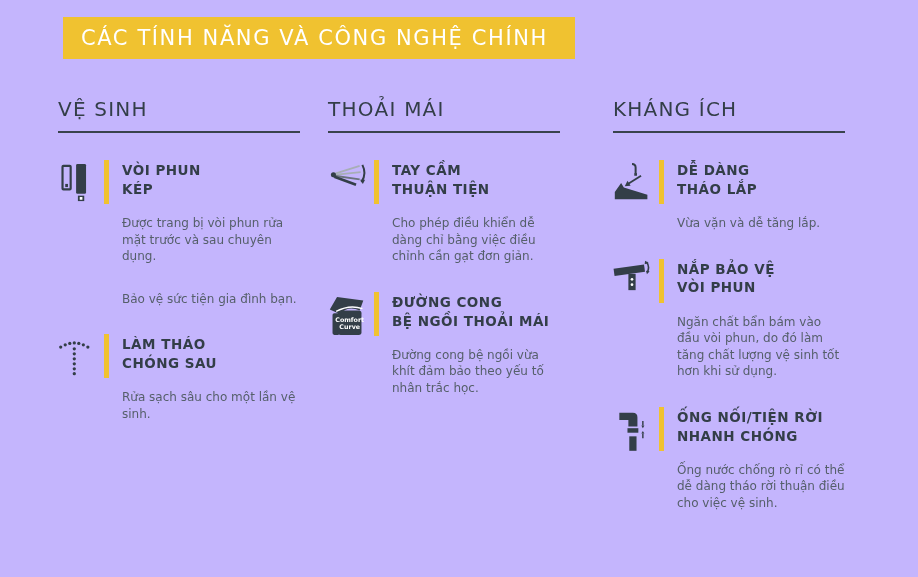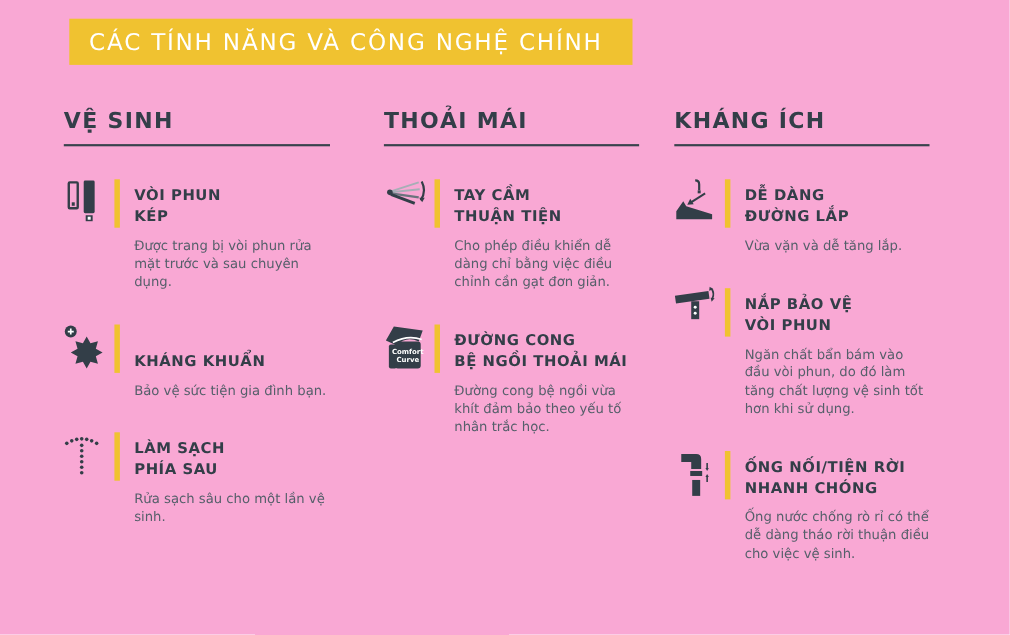--- a/index.html
+++ b/index.html
@@ -1,38 +1,38 @@
 <!DOCTYPE html>
 <html lang="vi"><head>
 <meta charset="utf-8">
 <style>
   html,body{margin:0;padding:0;background:#fff;}
   body{font-family:"DejaVu Sans","Liberation Sans",sans-serif;}
-  .page{position:relative;width:918px;height:577px;background:#f9a8d4;overflow:hidden;}
+  .page{position:relative;width:918px;height:577px;background:#c4b5fd;overflow:hidden;}
 
   .banner{
     position:absolute;left:63px;top:17px;width:512px;height:42px;
     background:#F0C230;color:#fff;display:flex;align-items:center;
     padding-left:18px;box-sizing:border-box;
     font-size:21px;letter-spacing:1.6px;font-weight:400;white-space:nowrap;
   }
 
   .col{position:absolute;top:97px;}
   .col-1{left:58px;width:242px;}
-  .col-2{left:349px;width:232px;}
+  .col-2{left:328px;width:232px;}
   .col-3{left:613px;width:232px;}
 
   .col-heading{
     margin:0 0 26px 0;padding:0 0 10px 0;
-    font-size:20px;font-weight:700;color:#333E48;letter-spacing:1.2px;
+    font-size:20px;font-weight:400;color:#333E48;letter-spacing:1.2px;
     border-bottom:2px solid #39434D;white-space:nowrap;
   }
 
   .feature{margin-bottom:26px;}
-  .feature-head{display:flex;align-items:flex-end;}
+  .feature-head{display:flex;align-items:flex-start;}
   .icon-box{width:38px;height:48px;margin-right:8px;flex:none;display:flex;align-items:flex-start;}
   .icon-box svg{width:38px;height:48px;}
   .accent-bar{width:5px;height:44px;background:#F0C230;margin:1px 13px 0 0;flex:none;}
   .feature-title{
     margin:2px 0 0 0;font-size:13.5px;font-weight:bold;color:#333E48;
     letter-spacing:0.5px;line-height:1.4;
   }
   .feature-desc{
     margin:8px 0 0 64px;max-width:186px;
     font-size:12px;line-height:1.38;color:#555F6A;
@@ -66,34 +66,20 @@
         <span class="accent-bar"></span>
         <h3 class="feature-title">
           <span>VÒI PHUN</span><br>
           <span>KÉP</span>
         </h3>
       </div>
       <p class="feature-desc">Được trang bị vòi phun rửa mặt trước và sau chuyên dụng.</p>
     </div>
 
     <div class="feature">
-      <div class="feature-head">
-        <span class="icon-box">
-          <svg viewBox="0 0 42 48">
-            <polygon class="ic" points="39,30 32.2,33.8 34.3,41.3 26.8,39.2 23,46 19.2,39.2 11.7,41.3 13.8,33.8 7,30 13.8,26.2 11.7,18.7 19.2,20.8 23,14 26.8,20.8 34.3,18.7 32.2,26.2"></polygon>
-            <circle cx="7" cy="9" r="6" class="ic"></circle>
-            <path d="M4 9 H10 M7 6 V12" stroke="#fff" stroke-width="1.7"></path>
-          </svg>
-        </span>
-        <span class="accent-bar"></span>
-        <h3 class="feature-title">
-          <span>KHÁNG KHUẨN</span><br>
-          <span></span>
-        </h3>
-      </div>
       <p class="feature-desc">Bảo vệ sức tiện gia đình bạn.</p>
     </div>
 
     <div class="feature">
       <div class="feature-head">
         <span class="icon-box">
           <svg viewBox="0 0 42 48">
             <g class="ic">
               <circle cx="3" cy="13" r="1.8"></circle>
                 <circle cx="8" cy="10.5" r="1.8"></circle>
@@ -106,22 +92,22 @@
                 <circle cx="18" cy="20.5" r="1.8"></circle>
                 <circle cx="18" cy="26" r="1.8"></circle>
               <circle cx="18" cy="31.5" r="1.8"></circle>
                 <circle cx="18" cy="37" r="1.8"></circle>
                 <circle cx="18" cy="42.5" r="1.8"></circle>
             </g>
           </svg>
         </span>
         <span class="accent-bar"></span>
         <h3 class="feature-title">
-          <span>LÀM SẠCH</span><br>
-          <span>PHÍA SAU</span>
+          <span>LÀM THÁO</span><br>
+          <span>CHÓNG SAU</span>
         </h3>
       </div>
       <p class="feature-desc">Rửa sạch sâu cho một lần vệ sinh.</p>
     </div>
   </div>
 
   <div class="col col-2">
     <h2 class="col-heading">THOẢI MÁI</h2>
 
     <div class="feature">
@@ -178,21 +164,21 @@
             <path class="ic" d="M2 42 L2 34 L9 24 L12 29 L38 37 L38 42 Z"></path>
             <path d="M21 3 Q25 3 25 7 L25 13" class="ic-stroke" stroke-width="2.2"></path>
             <rect x="23.5" y="13" width="3" height="3" class="ic"></rect>
             <path d="M31 16 L16 25.5" class="ic-stroke" stroke-width="2"></path>
             <polygon class="ic" points="13,27.5 19.5,27 16,21.5"></polygon>
           </svg>
         </span>
         <span class="accent-bar"></span>
         <h3 class="feature-title">
           <span>DỄ DÀNG</span><br>
-          <span>ĐƯỜNG LẮP</span>
+          <span>THÁO LẮP</span>
         </h3>
       </div>
       <p class="feature-desc">Vừa vặn và dễ tăng lắp.</p>
     </div>
 
     <div class="feature">
       <div class="feature-head">
         <span class="icon-box">
           <svg viewBox="0 0 42 48">
             <g transform="rotate(-8 18 11)">

